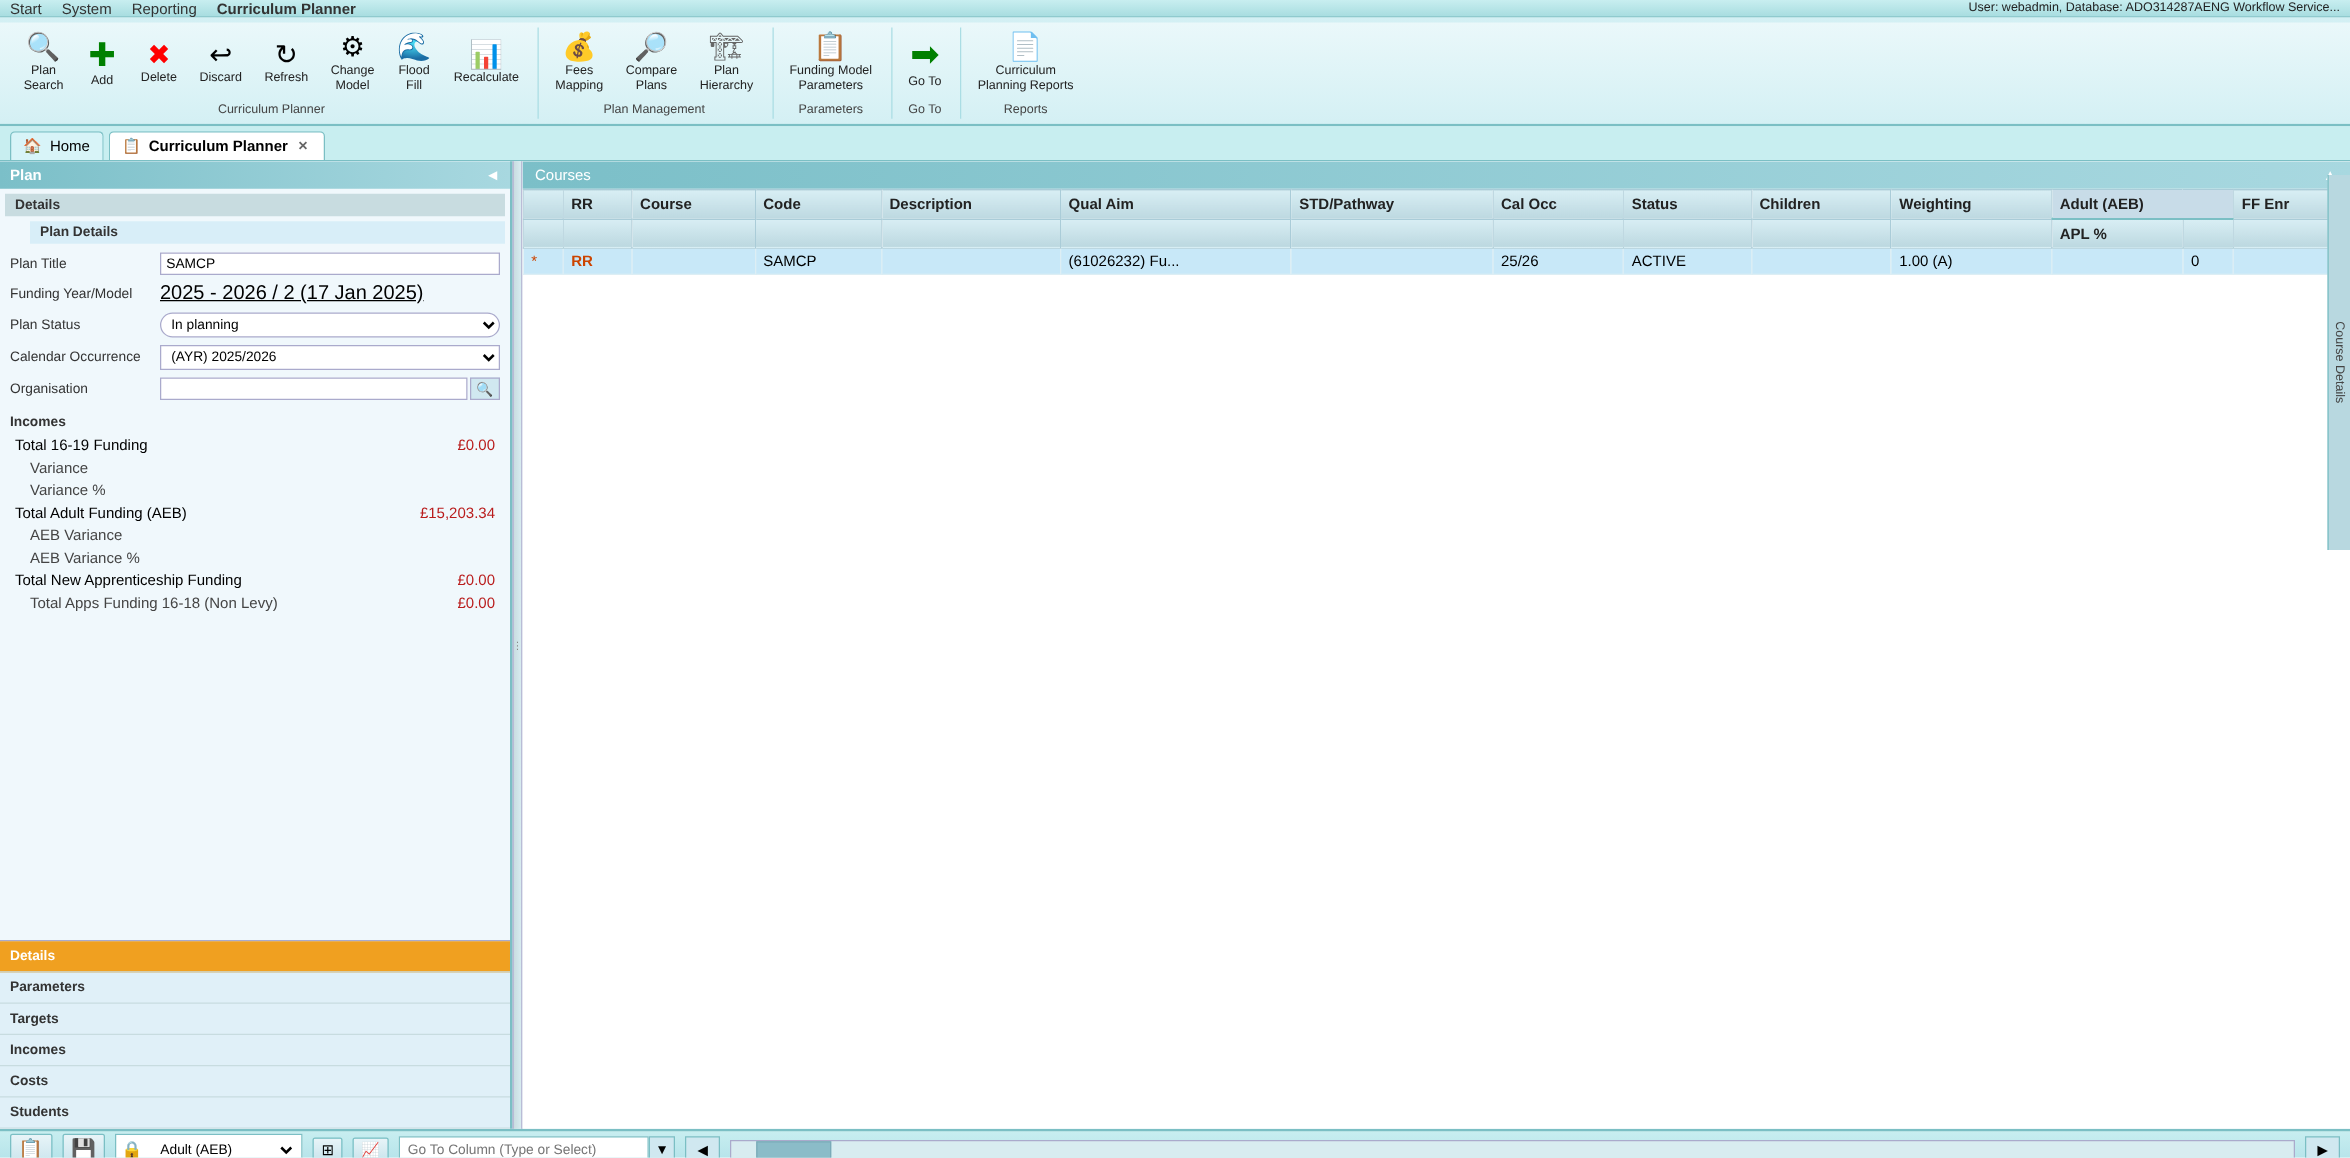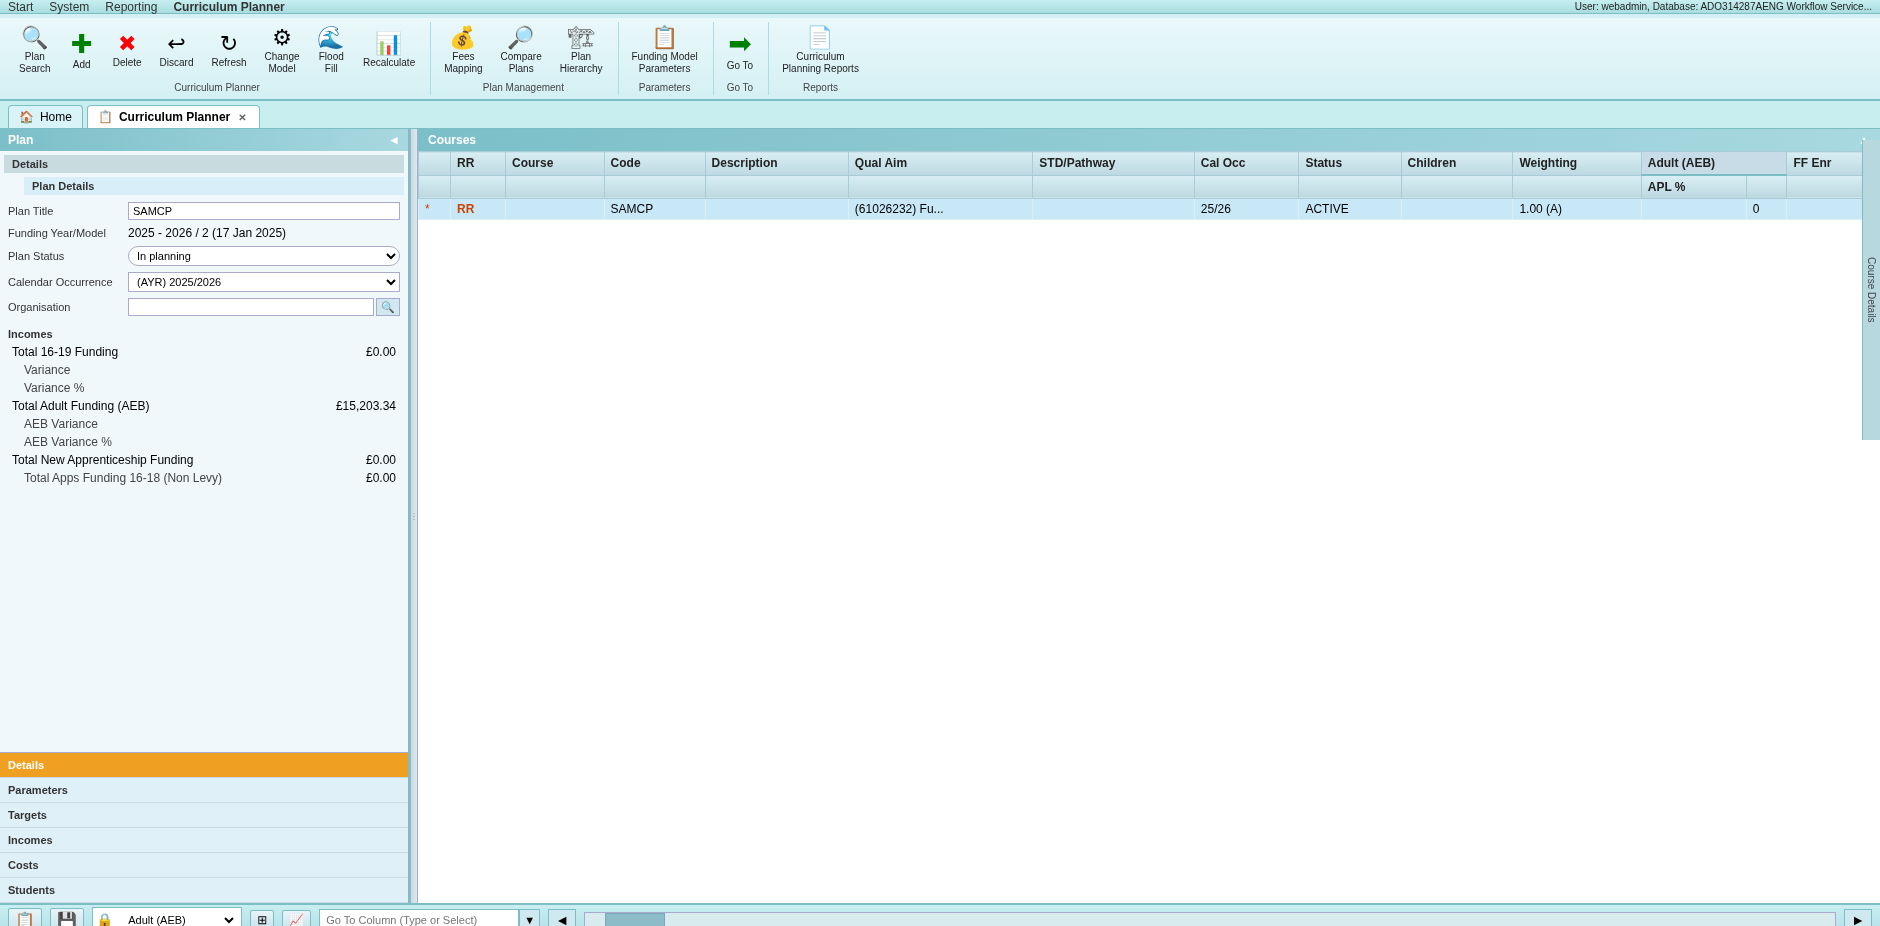--- a/index.html
+++ b/index.html
@@ -138,21 +138,22 @@
     .section-header {
       background: #c8dce0;
       padding: 3px 8px;
       font-weight: bold;
       font-size: 11px;
       color: #333;
       margin-bottom: 4px;
     }
     .field-value {
       color: #000;
-      font-size: 12px;
+      font-size: 16px;
+      text-decoration: underline;
     }
     .field-input {
       flex: 1;
       border: 1px solid #aac;
       padding: 2px 4px;
       font-size: 11px;
       background: white;
     }
     .field-select {
       flex: 1;
@@ -180,21 +181,21 @@
       font-size: 11px;
       color: #333;
       padding: 3px 4px;
     }
     .income-row {
       display: flex;
       justify-content: space-between;
       padding: 2px 8px;
       font-size: 11px;
     }
-    .income-row .amount { color: #000000; }
+    .income-row .amount { color: #b91c1c; }
     .income-row.indent { padding-left: 20px; color: #444; }
 
     
     .bottom-sections {
       border-top: 1px solid #aac;
       background: #e0f0f8;
     }
     .bottom-section-item {
       padding: 6px 8px;
       font-size: 11px;
@@ -213,21 +214,21 @@
       flex: 1;
       display: flex;
       flex-direction: column;
       background: white;
       overflow: hidden;
     }
     .courses-header {
       background: linear-gradient(to right, #7bbfc8, #a8d8e0);
       color: white;
       padding: 4px 10px;
-      font-weight: bold;
+      font-weight: normal;
       font-size: 12px;
       display: flex;
       justify-content: space-between;
     }
     .courses-table-wrapper {
       flex: 1;
       overflow: auto;
     }
     .courses-table {
       width: 100%;

